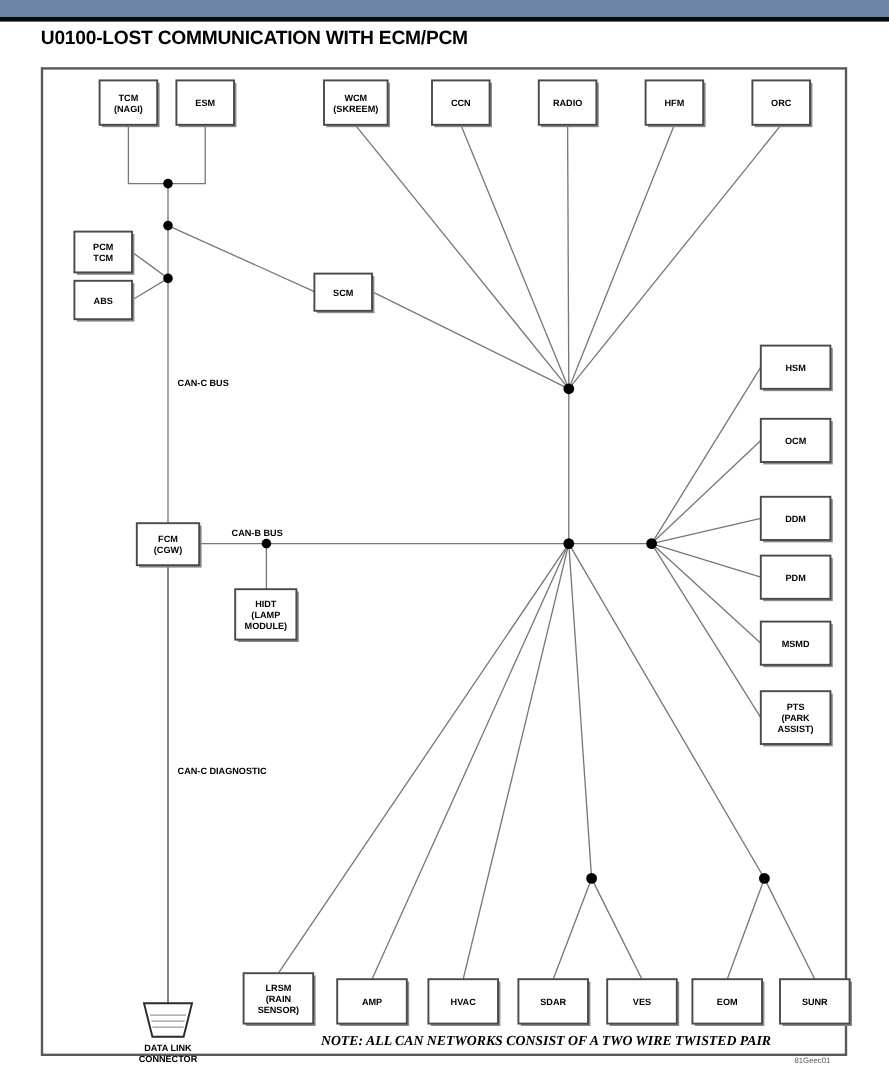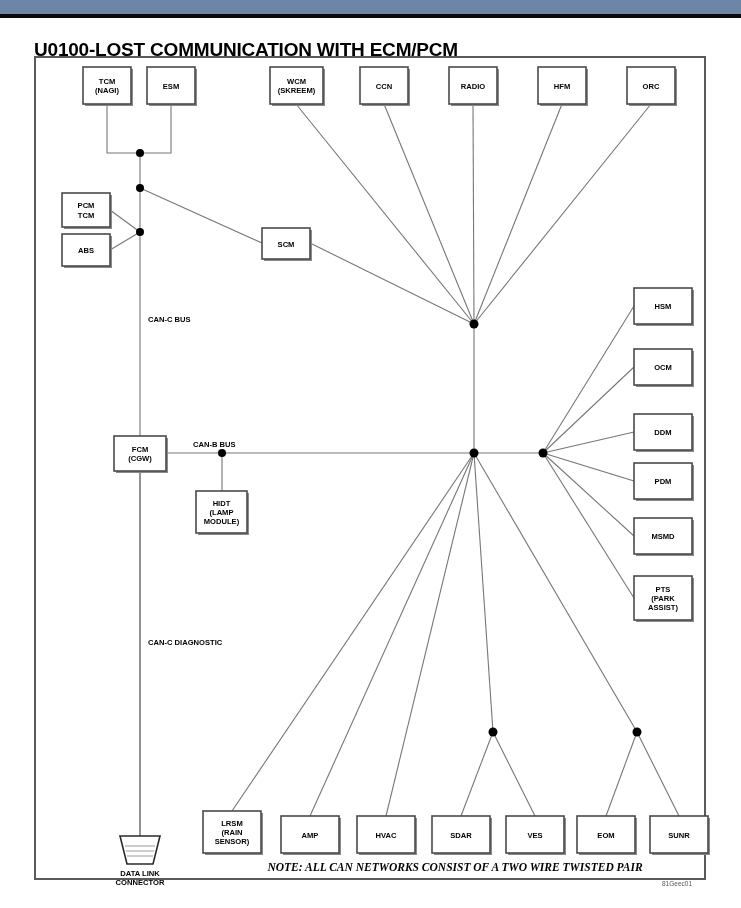--- a/index.html
+++ b/index.html
@@ -2,21 +2,21 @@
 <html><head>
 <meta charset="utf-8">
 <style>
   html,body{margin:0;padding:0;background:#ffffff;}
   body{width:741px;height:908px;position:relative;
        font-family:"Liberation Sans","DejaVu Sans",sans-serif;}
   #topbar{position:absolute;left:0;top:0;width:741px;height:14px;
           background:#6d86a8;}
   #topbar-line{position:absolute;left:0;top:14px;width:741px;height:4px;
           background:#0a0a0a;}
-  #title{position:absolute;left:34px;top:39px;font-size:19px;
+  #title{position:absolute;left:34px;top:24px;font-size:16px;
          font-weight:bold;letter-spacing:-0.2px;color:#000;white-space:nowrap;}
   #frame{position:absolute;left:34px;top:56px;width:672px;height:824px;
          border:2px solid #5a5a5a;box-sizing:border-box;background:#fff;}
   #svgwrap{position:absolute;left:0;top:0;width:741px;height:908px;}
   svg{display:block;}
   .bx-rect{fill:#ffffff;stroke:#4a4a4a;stroke-width:1.6;}
   .bx-shadow{fill:#8a8a8a;}
   .bx-label{font-family:"Liberation Sans","DejaVu Sans",sans-serif;
             font-size:7.6px;font-weight:bold;text-anchor:middle;fill:#000;}
   .wire{stroke:#777777;stroke-width:1.1;fill:none;}

